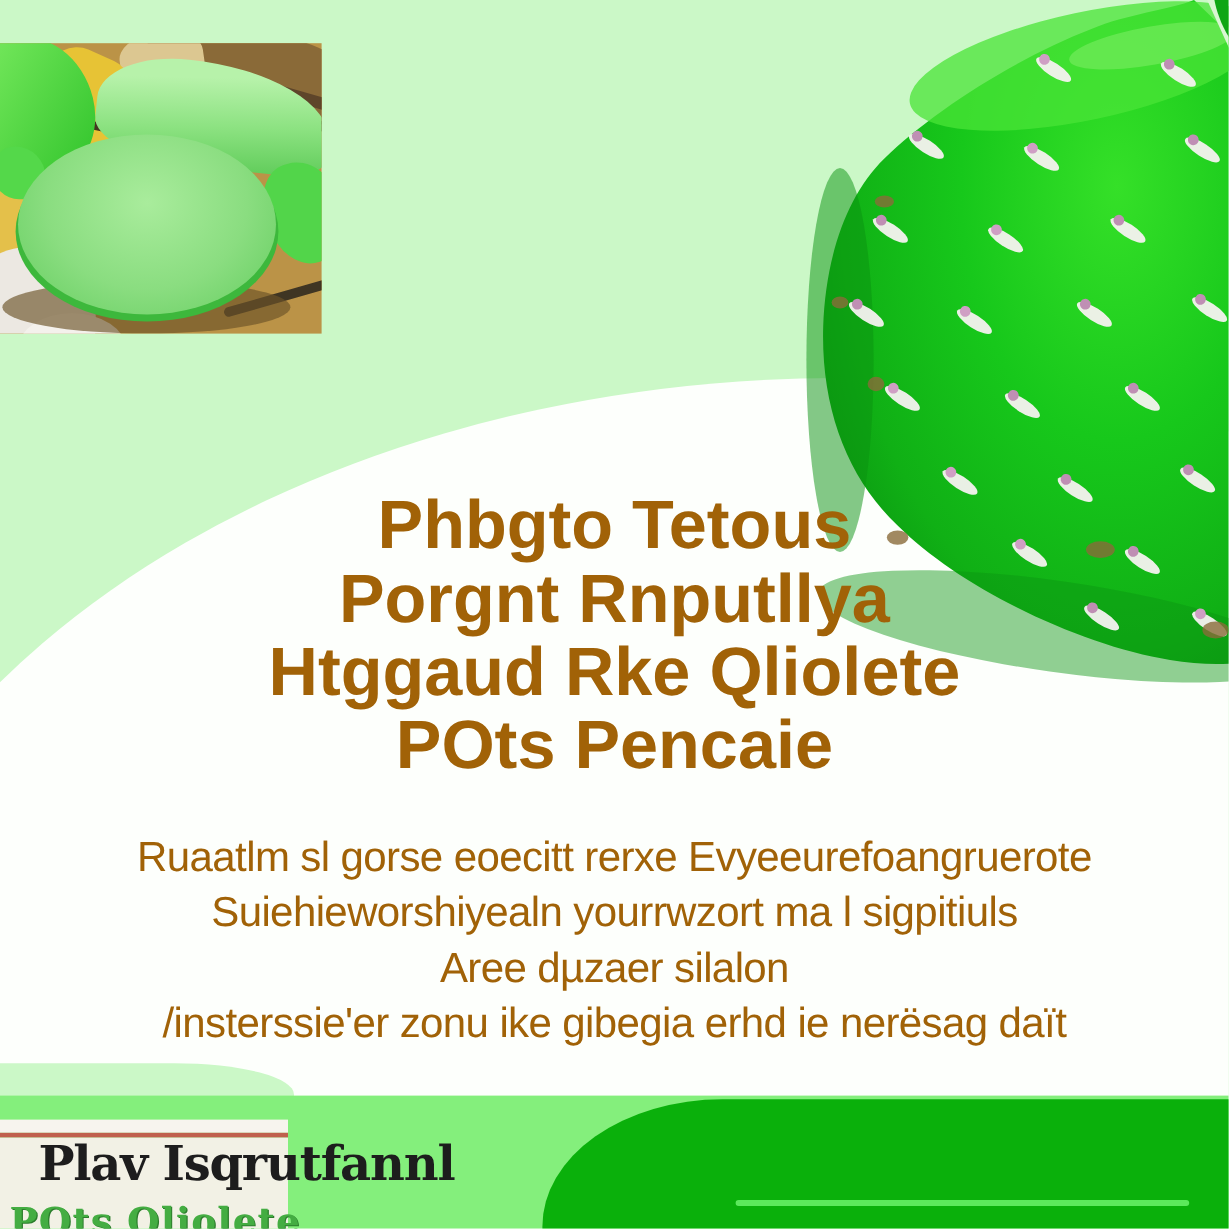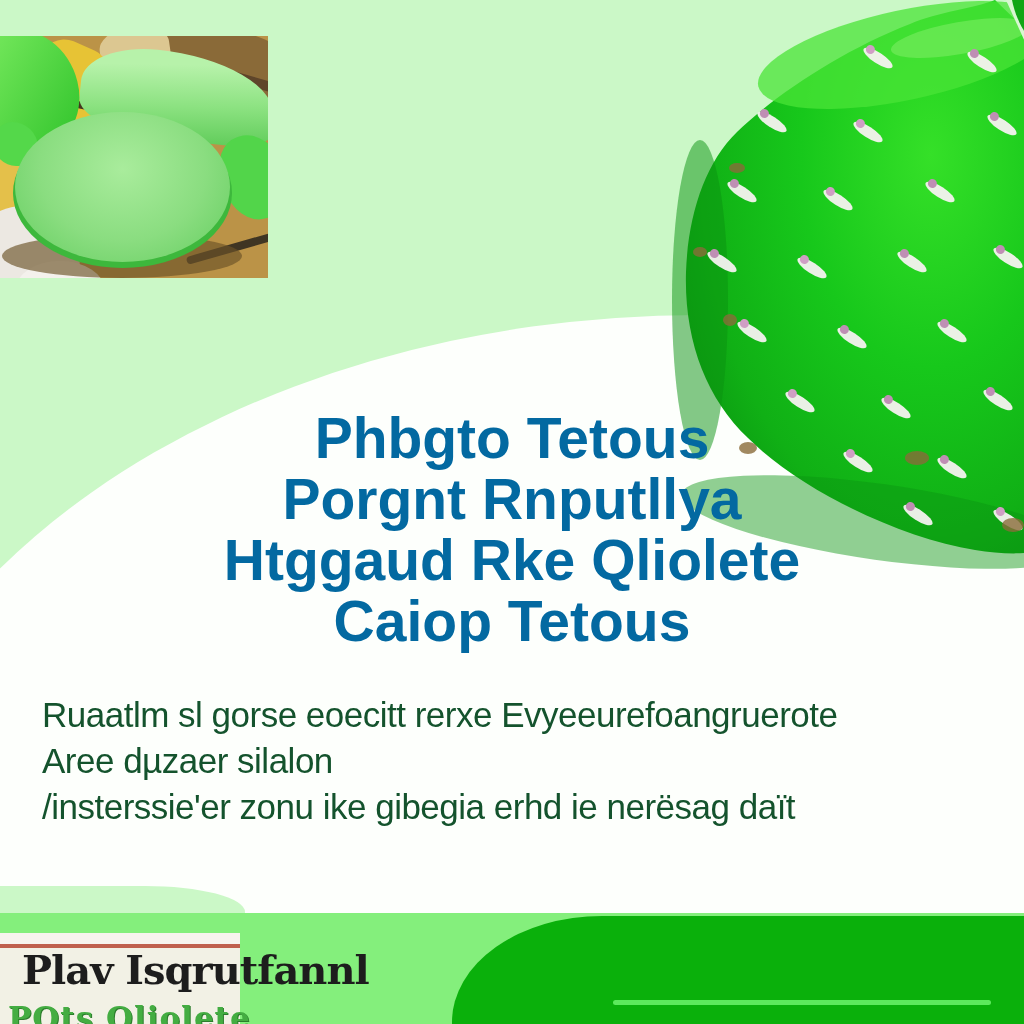--- a/index.html
+++ b/index.html
@@ -44,41 +44,41 @@
   .disc-rim{left:13px;top:82px;width:219px;height:150px;background:#3db83c;border-radius:50%;}
   .disc{
     left:15px;top:76px;width:215px;height:150px;border-radius:50%;
     background:radial-gradient(ellipse at 50% 38%,#a9ec9c 0%,#8add80 55%,#63cd5e 100%);
   }
   
   .cactus{position:absolute;left:0;top:0;width:1024px;height:600px;z-index:3;}
   
   .headline{
     position:absolute;left:32px;top:408px;width:960px;text-align:center;z-index:8;
-    font-weight:bold;font-size:57px;line-height:61px;color:#0369a1;letter-spacing:0px;
+    font-weight:bold;font-size:57px;line-height:61px;color:#a16207;letter-spacing:0px;
   }
   .bodytext{
-    position:absolute;left:42px;top:692px;width:940px;text-align:left;z-index:8;
-    font-size:35px;line-height:46px;color:#14532d;letter-spacing:-0.5px;
+    position:absolute;left:42px;top:692px;width:940px;text-align:center;z-index:8;
+    font-size:35px;line-height:46px;color:#a16207;letter-spacing:-0.5px;
   }
   
   .green-wedge{position:absolute;left:0;top:886px;width:245px;height:47px;background:#cbf8c7;z-index:4;border-top-right-radius:100px 26px;}
   .band{position:absolute;left:0;top:913px;width:1024px;height:111px;background:#84ef7c;z-index:5;}
   .dark-shape{
     position:absolute;left:452px;top:916px;width:572px;height:108px;background:#0ab00b;
     border-top-left-radius:150px 106px;z-index:6;
   }
   .dark-line{position:absolute;left:161px;top:84px;width:378px;height:5px;background:#5ce95c;border-radius:3px;}
   
   .card{position:absolute;left:0;top:933px;width:240px;height:91px;z-index:7;}
   .card .strip{position:absolute;left:0;top:0;width:100%;height:11px;background:#f7f4ee;}
   .card .redline{position:absolute;left:0;top:11px;width:100%;height:4px;background:#c0604e;}
   .card .bodyc{position:absolute;left:0;top:15px;width:100%;height:76px;background:#f2f1e5;}
   .card-title{
-    position:absolute;left:22px;top:946px;z-index:8;white-space:nowrap;
+    position:absolute;left:32px;top:946px;z-index:8;white-space:nowrap;
     font-family:"DejaVu Serif","Liberation Serif",serif;font-weight:bold;
     font-size:40px;color:#1d1d1d;letter-spacing:-1px;
   }
   .card-sub{
     position:absolute;left:8px;top:1000px;z-index:8;white-space:nowrap;
     font-family:"DejaVu Serif","Liberation Serif",serif;font-weight:bold;
     font-size:31px;color:#44ad42;text-shadow:1px 1px 0 #2c7d2c;letter-spacing:1px;
   }
 </style>
 </head>
@@ -228,25 +228,26 @@
         <ellipse cx="1013" cy="525" rx="11" ry="7" fill="#8a6b3a" opacity="0.8"></ellipse>
       </g>
     <line x1="1008" y1="-4" x2="1028" y2="40" stroke="#d9f6d2" stroke-width="7"></line>
     <path d="M 1012,0 L 1026,0 L 1026,34 C 1018,22 1014,10 1012,0 Z" fill="#0fa614"></path>
   </svg>
 
   <div class="headline">
     <div>Phbgto Tetous</div>
     <div>Porgnt Rnputllya</div>
     <div>Htggaud Rke Qliolete</div>
-    <div>Caiop Tetous</div>
+    <div>POts Pencaie</div>
   </div>
 
   <div class="bodytext">
     <div>Ruaatlm sl gorse eoecitt rerxe Evyeeurefoangruerote</div>
+    <div>Suiehieworshiyealn yourrwzort ma l sigpitiuls</div>
     <div>Aree dµzaer silalon</div>
     <div>/insterssie'er zonu ike gibegia erhd ie nerësag daït</div>
   </div>
 
   <div class="green-wedge"></div>
   <div class="band"></div>
   <div class="dark-shape">
     <div class="dark-line"></div>
   </div>
 

